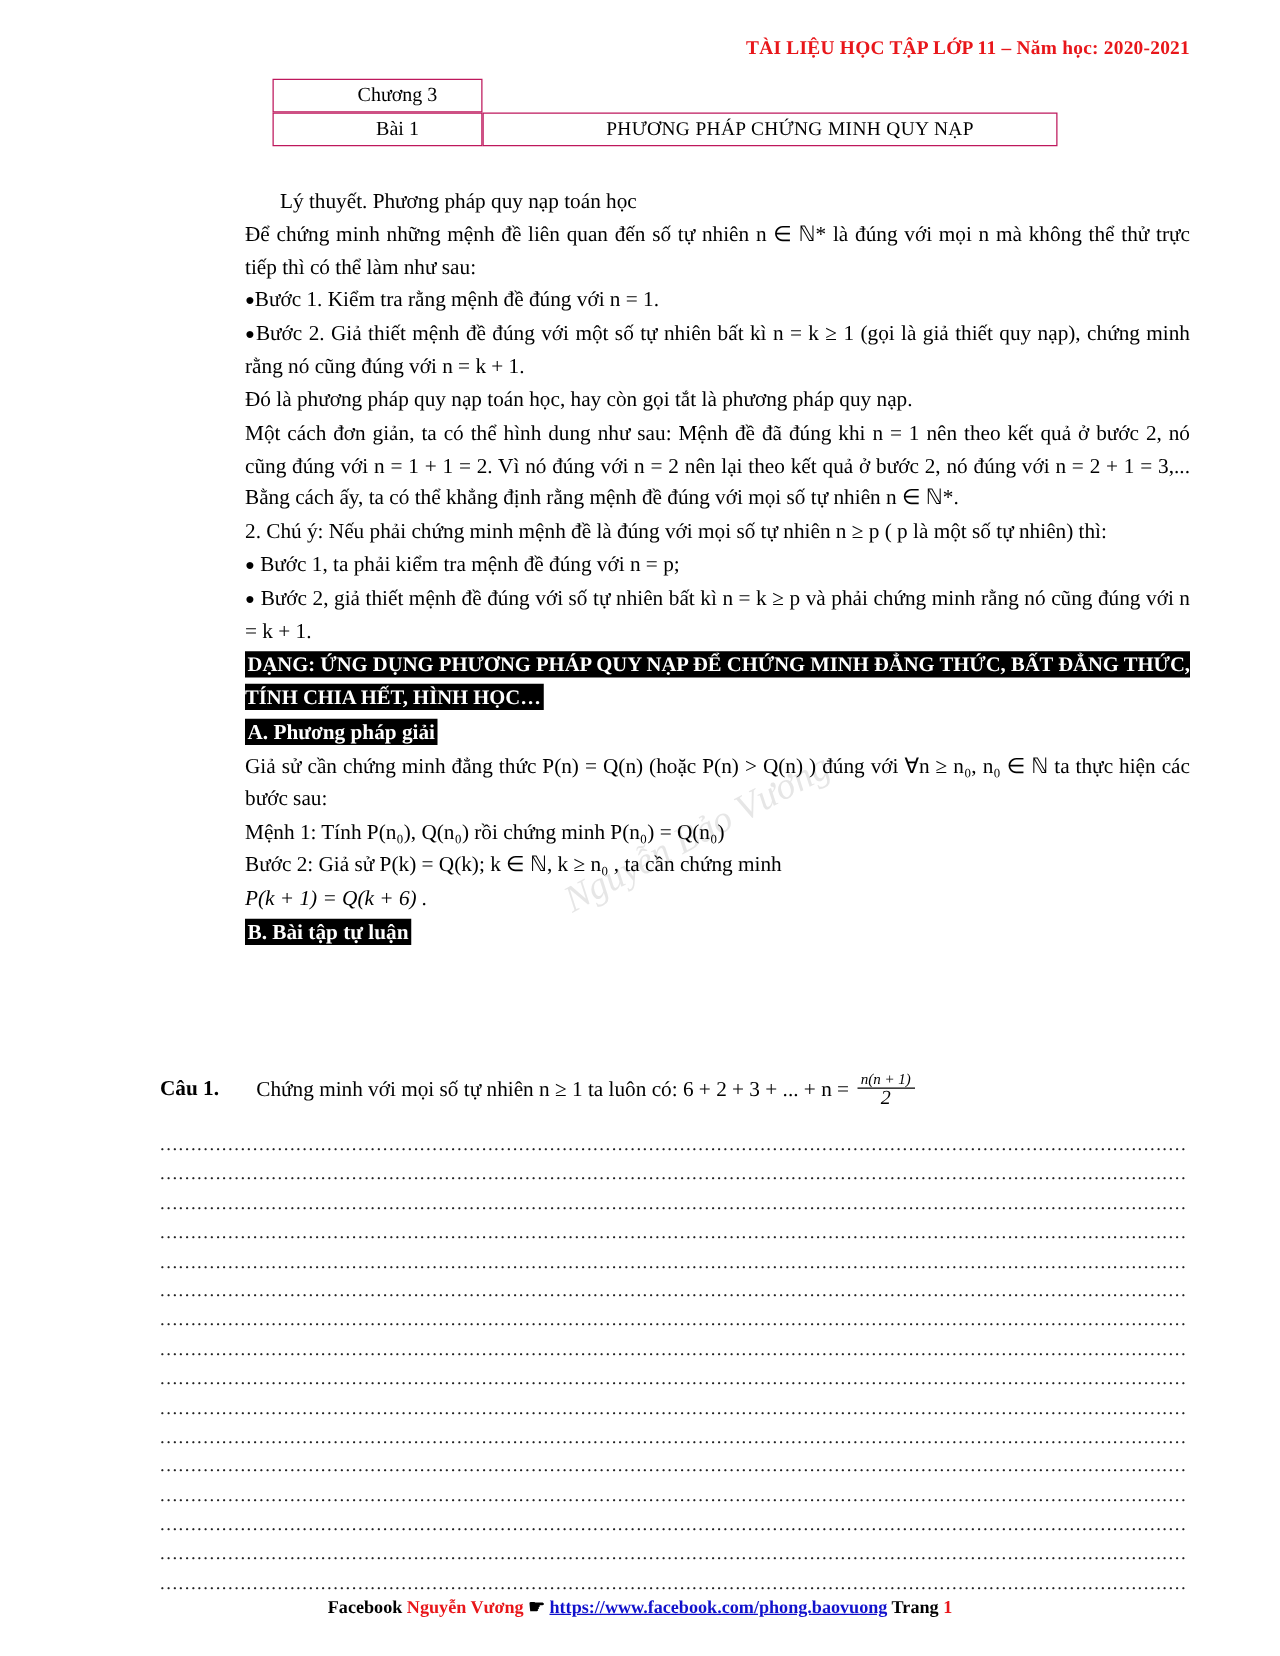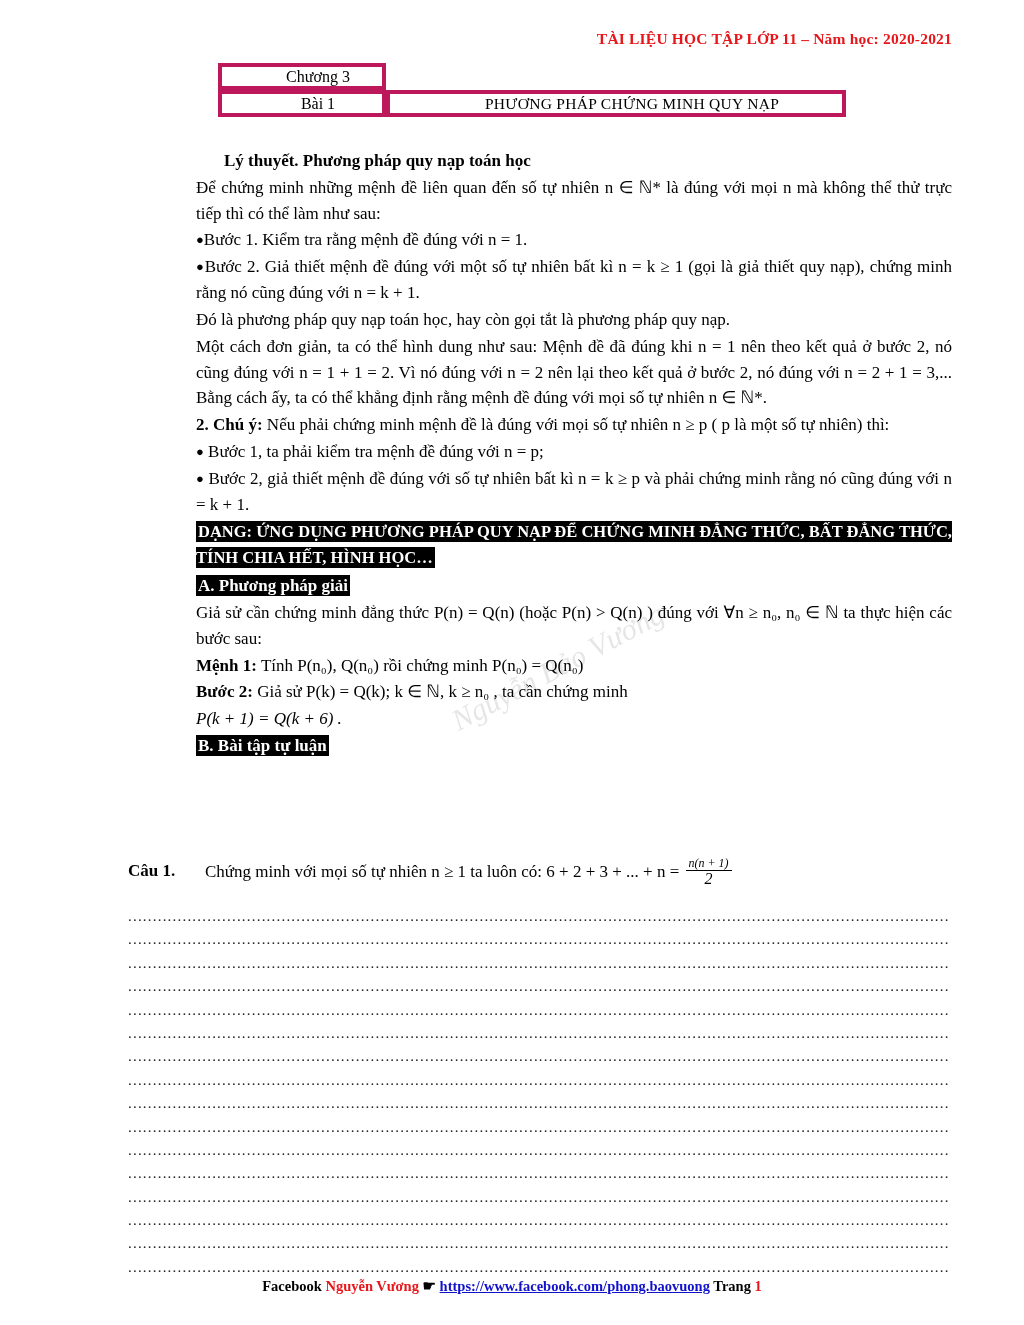--- a/index.html
+++ b/index.html
@@ -41,21 +41,21 @@
     position: absolute;
     left: 218px;
     top: 63px;
     width: 628px;
   }
   .tb-row {
     display: flex;
     align-items: stretch;
   }
   .tb-cell {
-    border: 4px solid #be185d;
+    border: 1px solid #be185d;
     box-sizing: border-box;
     display: flex;
     align-items: center;
     justify-content: center;
     font-size: 16px;
     height: 27px;
     padding-left: 32px;
   }
   .tb-chapter {
     width: 168px;
@@ -80,21 +80,21 @@
     position: absolute;
     left: 196px;
     top: 148px;
     width: 756px;
     font-size: 17px;
     line-height: 1.52;
     text-align: justify;
   }
   .content p { margin: 0 0 1px 0; }
   .ind { text-indent: 28px; }
-  .b { font-weight: bold; }
+  .b { font-weight: normal; }
   .mth { font-style: italic; font-family: "Liberation Serif", serif; }
   .bullet { text-indent: 0; }
   .bullet-dot { font-size: 13px; vertical-align: 1px; }
   .hl {
     background: #000;
     color: #fff;
     font-weight: bold;
     padding: 1px 2px;
     display: inline;
     line-height: 1.5;

